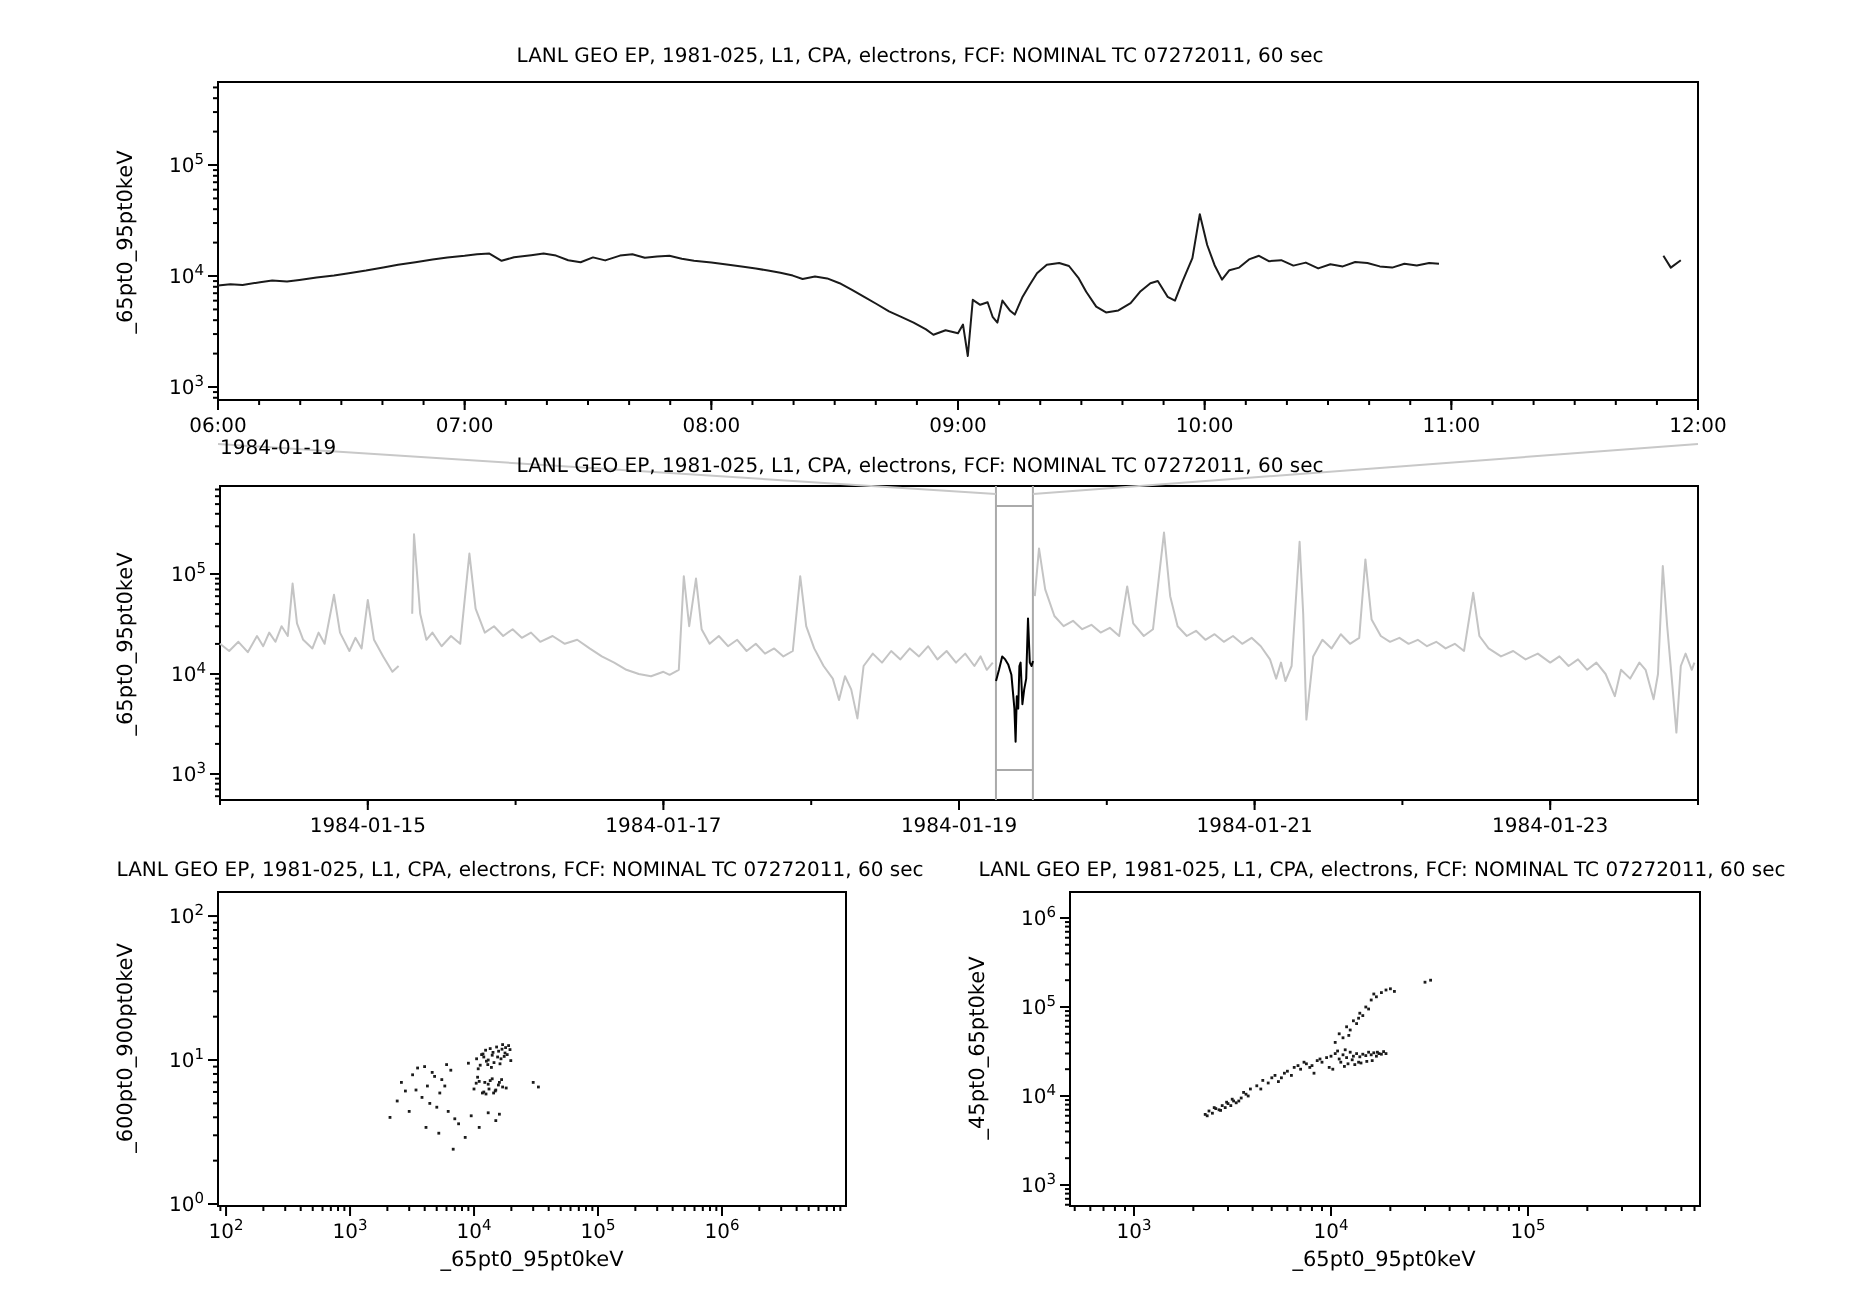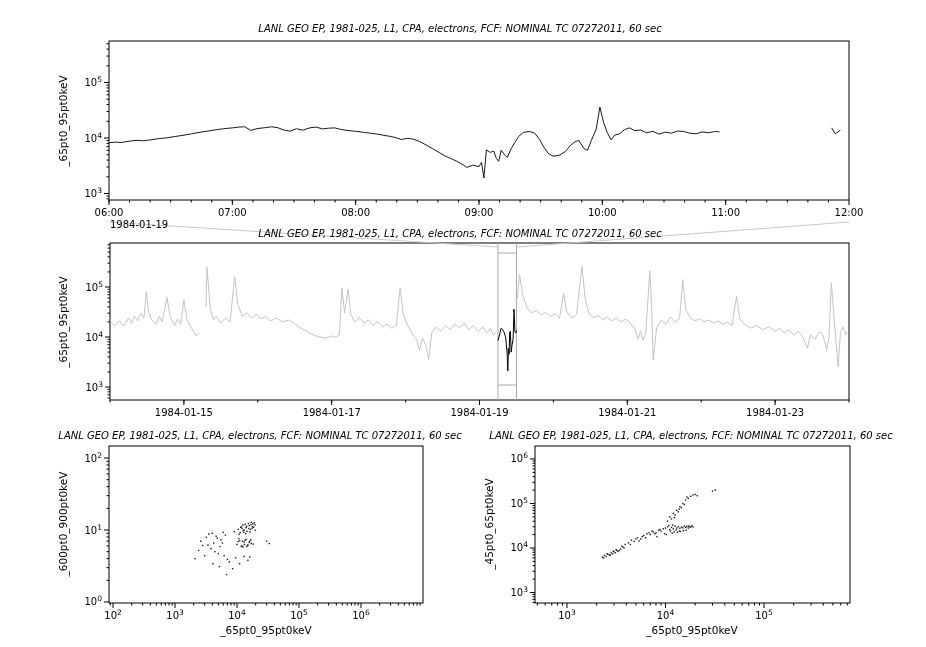--- a/index.html
+++ b/index.html
@@ -1,20 +1,20 @@
 <!DOCTYPE html>
 <html><head>
 <meta charset="utf-8">
 <style>
   html,body{margin:0;padding:0;background:#ffffff;}
   #screen{position:relative;width:926px;height:647px;background:#ffffff;overflow:hidden;
           font-family:"DejaVu Sans",sans-serif;color:#000;}
   #chart-svg{position:absolute;left:0;top:0;}
   .t{position:absolute;white-space:nowrap;font-size:10px;line-height:12px;}
-  .title{transform:translateX(-50%);font-style:italic;}
+  .title{transform:translateX(-50%);}
   .ylab{transform:translate(-50%,-50%) rotate(-90deg);font-size:10.5px;}
   .xlab{transform:translateX(-50%);font-size:10.5px;}
   .hit{position:absolute;background:transparent;}
 </style>
 </head>
 <body>
 
 <div id="screen">
   <svg id="chart-svg" width="926" height="647">
       <g>

